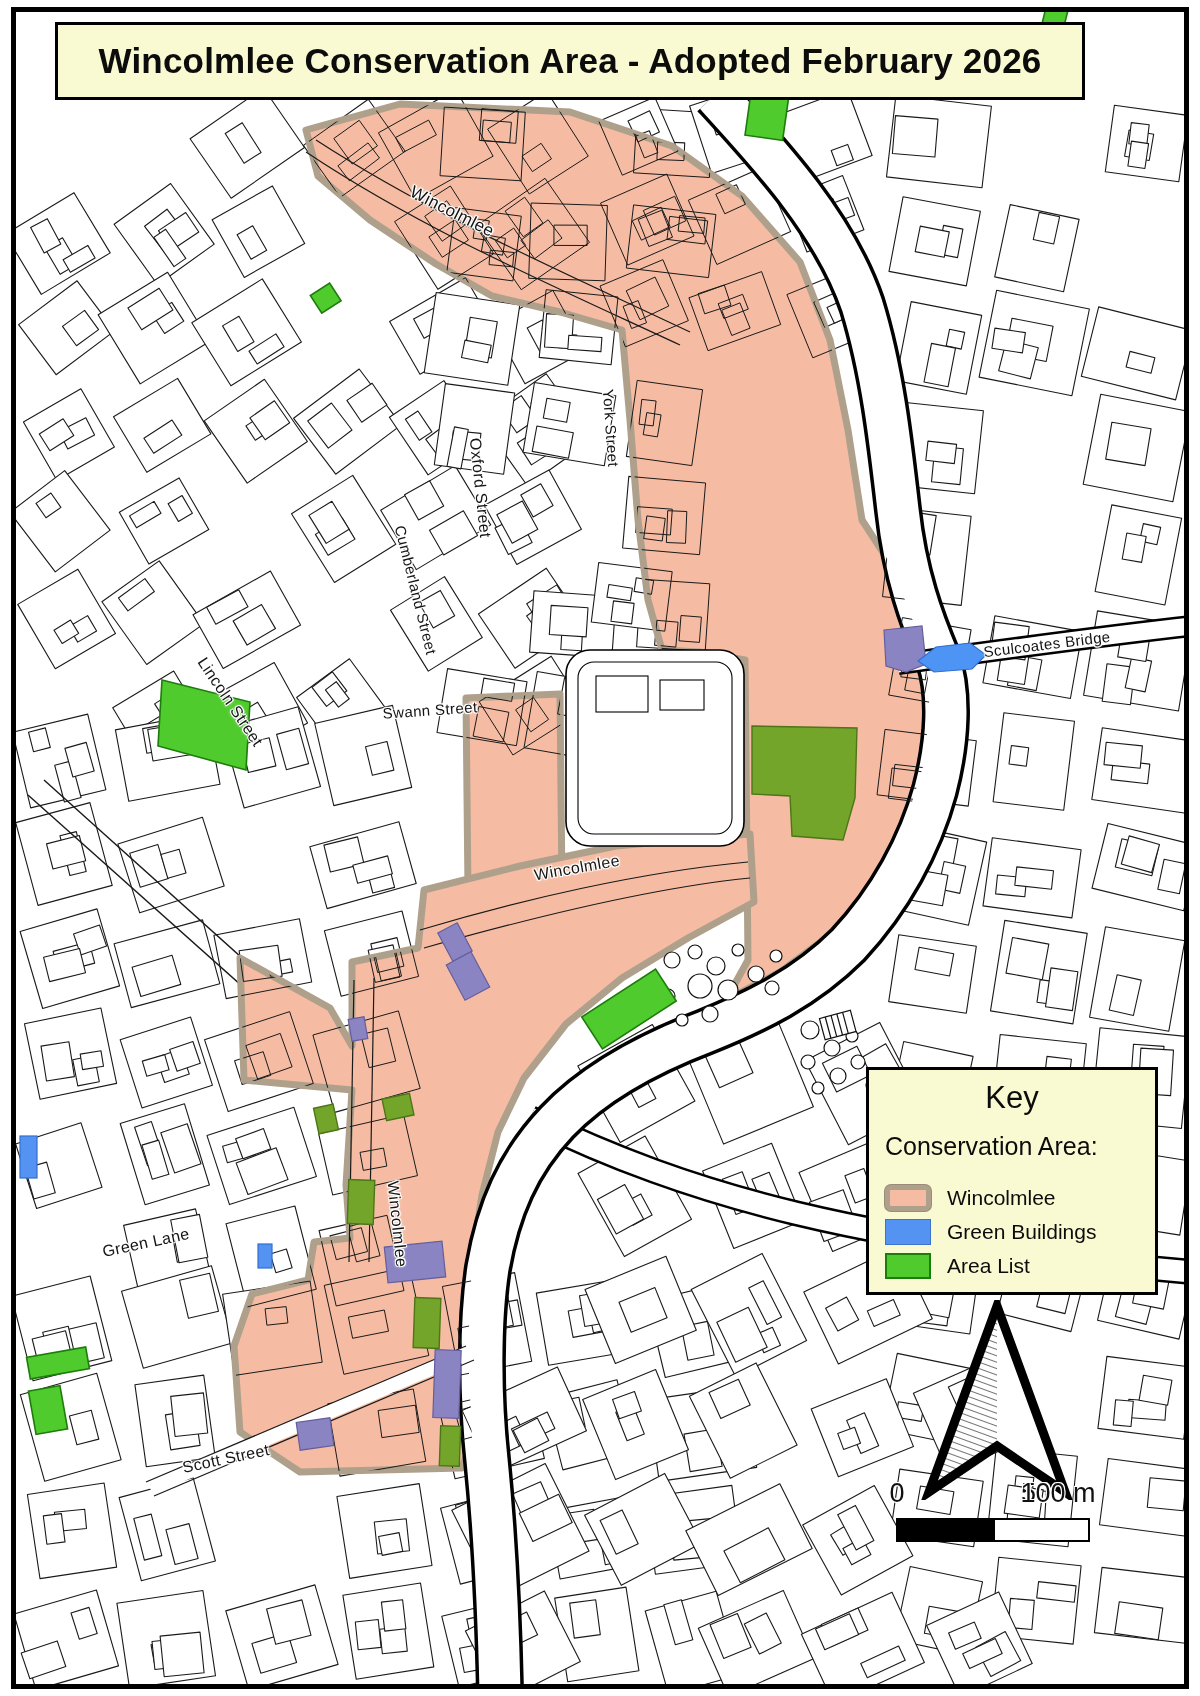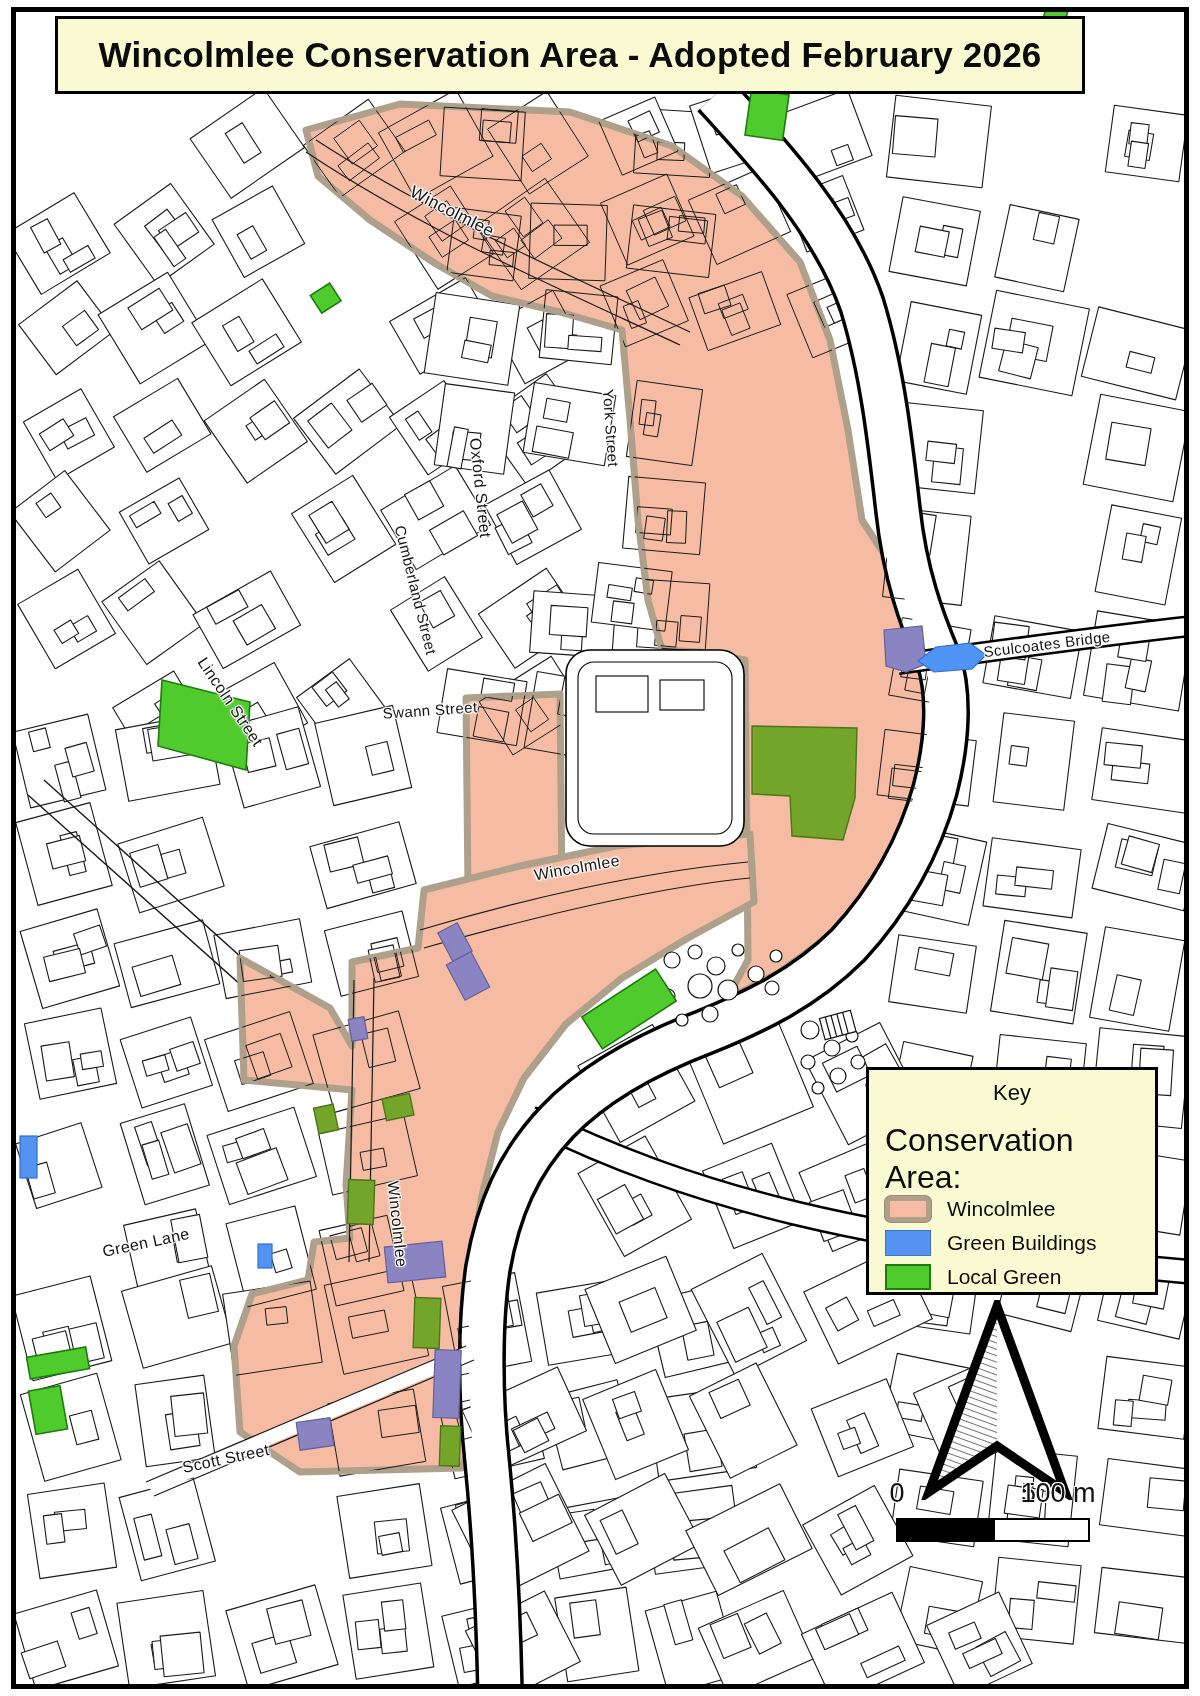--- a/index.html
+++ b/index.html
@@ -5,34 +5,34 @@
   html,body{margin:0;padding:0;background:#fff;}
   .page{position:relative;width:1200px;height:1696px;background:#fff;overflow:hidden;
         font-family:"Liberation Sans",sans-serif;}
   .page svg.basemap{position:absolute;left:0;top:0;z-index:0;}
 
   
   .frame{position:absolute;left:11px;top:7px;width:1168px;height:1672px;border:5px solid #000;
          box-shadow:0 0 0 16px #fff;pointer-events:none;z-index:4;}
 
   
-  .title-banner{position:absolute;left:55px;top:16px;width:1024px;height:72px;background:#FAFAD2;
+  .title-banner{position:absolute;left:55px;top:22px;width:1024px;height:72px;background:#FAFAD2;
                 border:3px solid #000;z-index:6;display:flex;align-items:center;justify-content:center;}
   .title-banner .t{font-size:35px;font-weight:bold;color:#0c0c0c;letter-spacing:.2px;white-space:nowrap;}
 
   
   .sl{position:absolute;z-index:3;color:#141414;white-space:nowrap;letter-spacing:.4px;
       transform:translate(-50%,-50%) rotate(var(--r,0deg));
       text-shadow:-1px -1px 0 #fff,1px -1px 0 #fff,-1px 1px 0 #fff,1px 1px 0 #fff,0 0 3px #fff,0 0 4px #fff;}
 
   
   .key{position:absolute;left:866px;top:1067px;width:292px;height:228px;background:#FAFAD2;
        border:3px solid #000;z-index:6;box-sizing:border-box;padding:8px 16px 0 16px;color:#0c0c0c;}
-  .key .ktitle{text-align:center;font-size:22px;margin:2px 0 16px 0;}
-  .key .ksub{font-size:32px;margin:0 0 0 0;}
+  .key .ktitle{text-align:center;font-size:31px;margin:2px 0 16px 0;}
+  .key .ksub{font-size:25px;margin:0 0 24px 0;}
   .key .krow{display:flex;align-items:center;margin-bottom:8px;}
   .key .ksw{width:46px;height:26px;margin-right:16px;box-sizing:border-box;flex:0 0 auto;}
   .key .ksw.winc{background:#F5BCA3;border:5px solid #AFA08C;border-radius:6px;box-shadow:0 0 0 1px #998c79;}
   .key .ksw.listed{background:#5593F2;border:1px solid #3d74c9;}
   .key .ksw.local{background:#4FCB2D;border:2px solid #1D7C0C;}
   .key .klab{font-size:21px;}
 
   
   .narrow{position:absolute;left:915px;top:1300px;z-index:3;}
 
@@ -1188,21 +1188,21 @@
     <div class="krow">
       <div class="ksw winc"></div>
       <div class="klab">Wincolmlee</div>
     </div>
     <div class="krow">
       <div class="ksw listed"></div>
       <div class="klab">Green Buildings</div>
     </div>
     <div class="krow">
       <div class="ksw local"></div>
-      <div class="klab">Local Green</div>
+      <div class="klab">Area List</div>
     </div>
   </div>
 
   <svg class="narrow" width="165" height="200" viewBox="0 0 165 200">
     <defs>
       <pattern id="nhatch" width="6" height="6" patternUnits="userSpaceOnUse" patternTransform="rotate(20)">
         <rect width="6" height="6" fill="#fff"></rect>
         <line x1="0" y1="0" x2="6" y2="0" stroke="#000" stroke-width="1.1"></line>
       </pattern>
     </defs>

